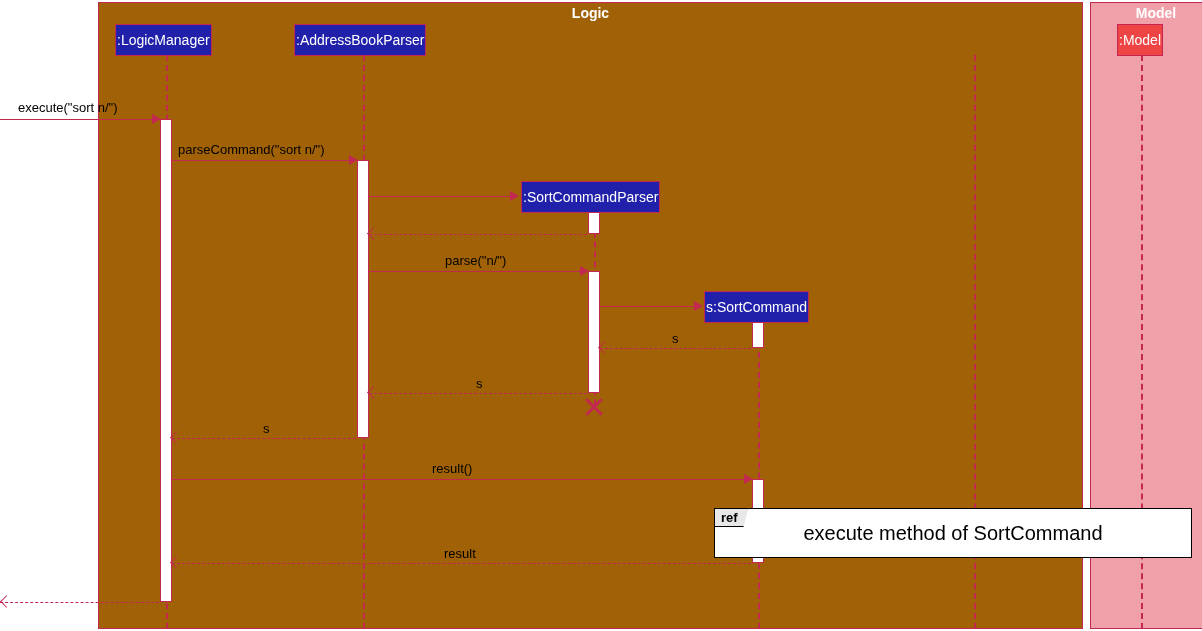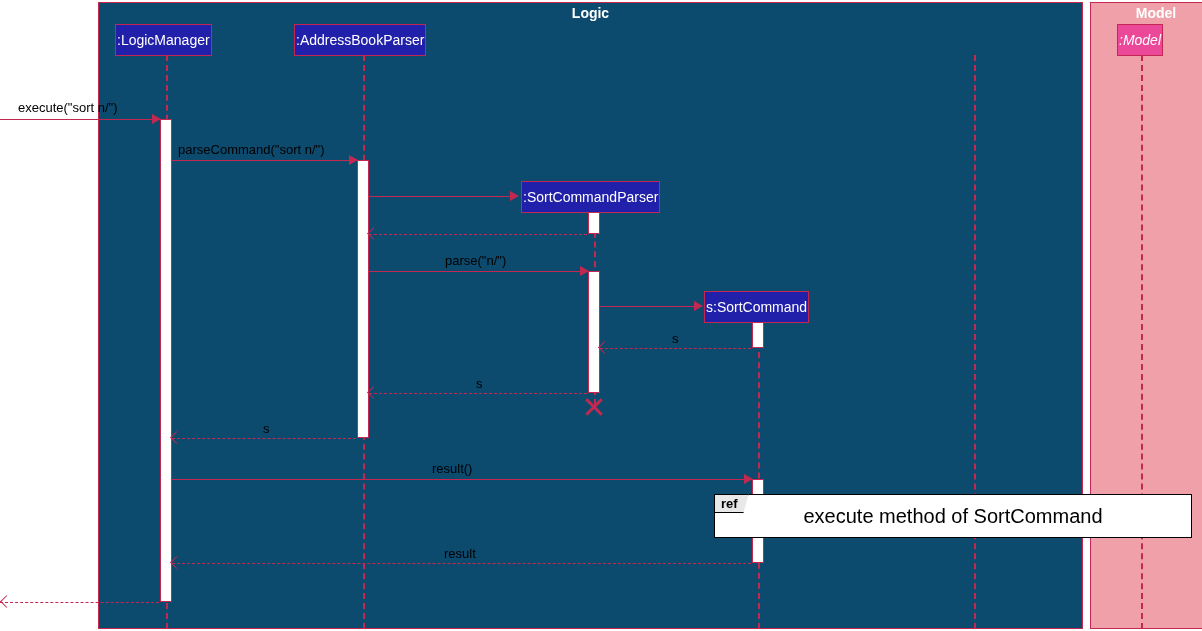--- a/index.html
+++ b/index.html
@@ -6,21 +6,21 @@
     body { font-family: Arial, sans-serif; font-size: 13px; background: white; }
     .diagram { position: relative; width: 1202px; height: 631px; }
     
     .frame {
       position: absolute;
       border: 1.5px solid;
     }
     .frame-logic {
       left: 98px; top: 2px;
       width: 985px; height: 627px;
-      background: #0c4a6e;
+      background: #a16207;
       border-color: #c32850;
     }
     .frame-model {
       left: 1090px; top: 2px;
       width: 132px; height: 627px;
       background: #f0a0a8;
       border-color: #c32850;
     }
     .frame-label {
       position: absolute;
@@ -31,22 +31,21 @@
     .participant {
       position: absolute;
       background: #2020aa;
       color: white;
       padding: 7px 1px;
       border: 1.5px solid #c32850;
       white-space: nowrap;
       font-size: 14px;
     }
     .participant-model {
-      background: #ec4899;
-      font-style: italic;
+      background: #ef4444;
     }
     
     .lifeline {
       position: absolute;
       width: 0;
       border-left: 2px dashed #c32850;
     }
     
     .activation {
       position: absolute;
@@ -186,21 +185,21 @@
 
   <div class="message-line dashed" style="left:172px; top:438px; width:184px"></div>
   <div class="arrow-left-open" style="left:172px; top:433px"></div>
   <div class="message-label" style="left:263px; top:421px">s</div>
 
   <div class="message-line" style="left:172px; top:479px; width:579px"></div>
   <div class="arrow-right" style="left:744px; top:474px"></div>
   <div class="message-label" style="left:432px; top:461px">result()</div>
   <div class="activation" style="left:752px; top:479px; height:84px"></div>
 
-  <div class="ref-frame" style="left:714px; top:494px; width:478px; height:44px">
+  <div class="ref-frame" style="left:714px; top:508px; width:478px; height:50px">
     <div class="ref-tab">ref</div>
     <div class="ref-text">execute method of SortCommand</div>
   </div>
 
   <div class="message-line dashed" style="left:172px; top:563px; width:579px"></div>
   <div class="arrow-left-open" style="left:172px; top:558px"></div>
   <div class="message-label" style="left:444px; top:546px">result</div>
 
   <div class="message-line dashed" style="left:0px; top:602px; width:159px"></div>
   <div class="arrow-left-open" style="left:2px; top:597px"></div>

